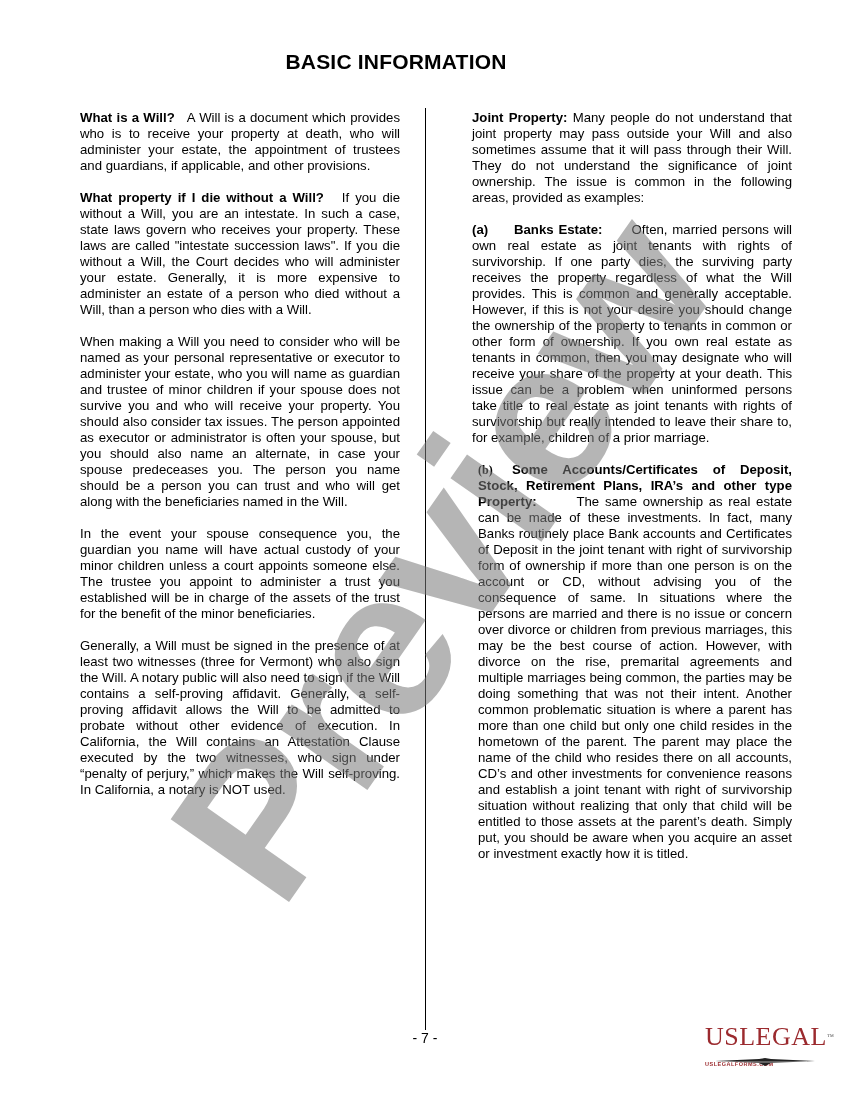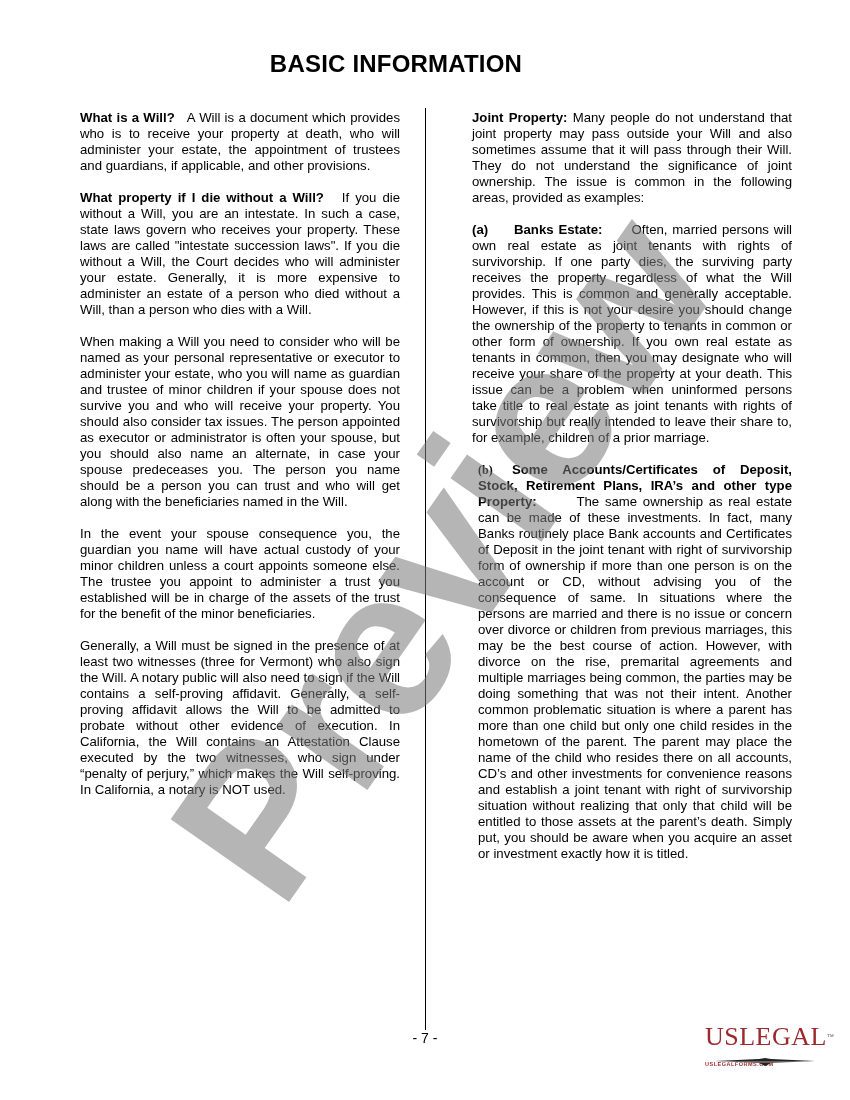--- a/index.html
+++ b/index.html
@@ -1,17 +1,17 @@
 <!DOCTYPE html>
 <html><head>
 <meta charset="utf-8">
 <style>
   html, body { margin: 0; padding: 0; background: #ffffff; }
   body { width: 850px; height: 1100px; position: relative; overflow: hidden; font-family: "Liberation Sans", sans-serif; color: #000; }
-  .title { position: absolute; top: 50px; left: 0; width: 792px; text-align: center; font-weight: bold; font-size: 24px; letter-spacing: 0.2px; }
+  .title { position: absolute; top: 50px; left: 0; width: 792px; text-align: center; font-weight: bold; font-size: 21px; letter-spacing: 0.2px; }
   .col { position: absolute; top: 110px; width: 320px; font-size: 13.2px; line-height: 16px; text-align: justify; }
   .col.left { left: 80px; }
   .col.right { left: 472px; }
   .col p { margin: 0 0 16px 0; }
   .b { font-weight: bold; }
   .tab { display: inline-block; width: 42px; }
   .tab2 { display: inline-block; width: 34px; }
   .serif-small { font-family: "Liberation Serif", serif; font-weight: bold; font-size: 12px; }
   .divider { position: absolute; left: 425px; top: 108px; width: 1px; height: 922px; background: #000; }
   .pagenum { position: absolute; top: 1030px; left: 0; width: 850px; text-align: center; font-size: 14px; }

